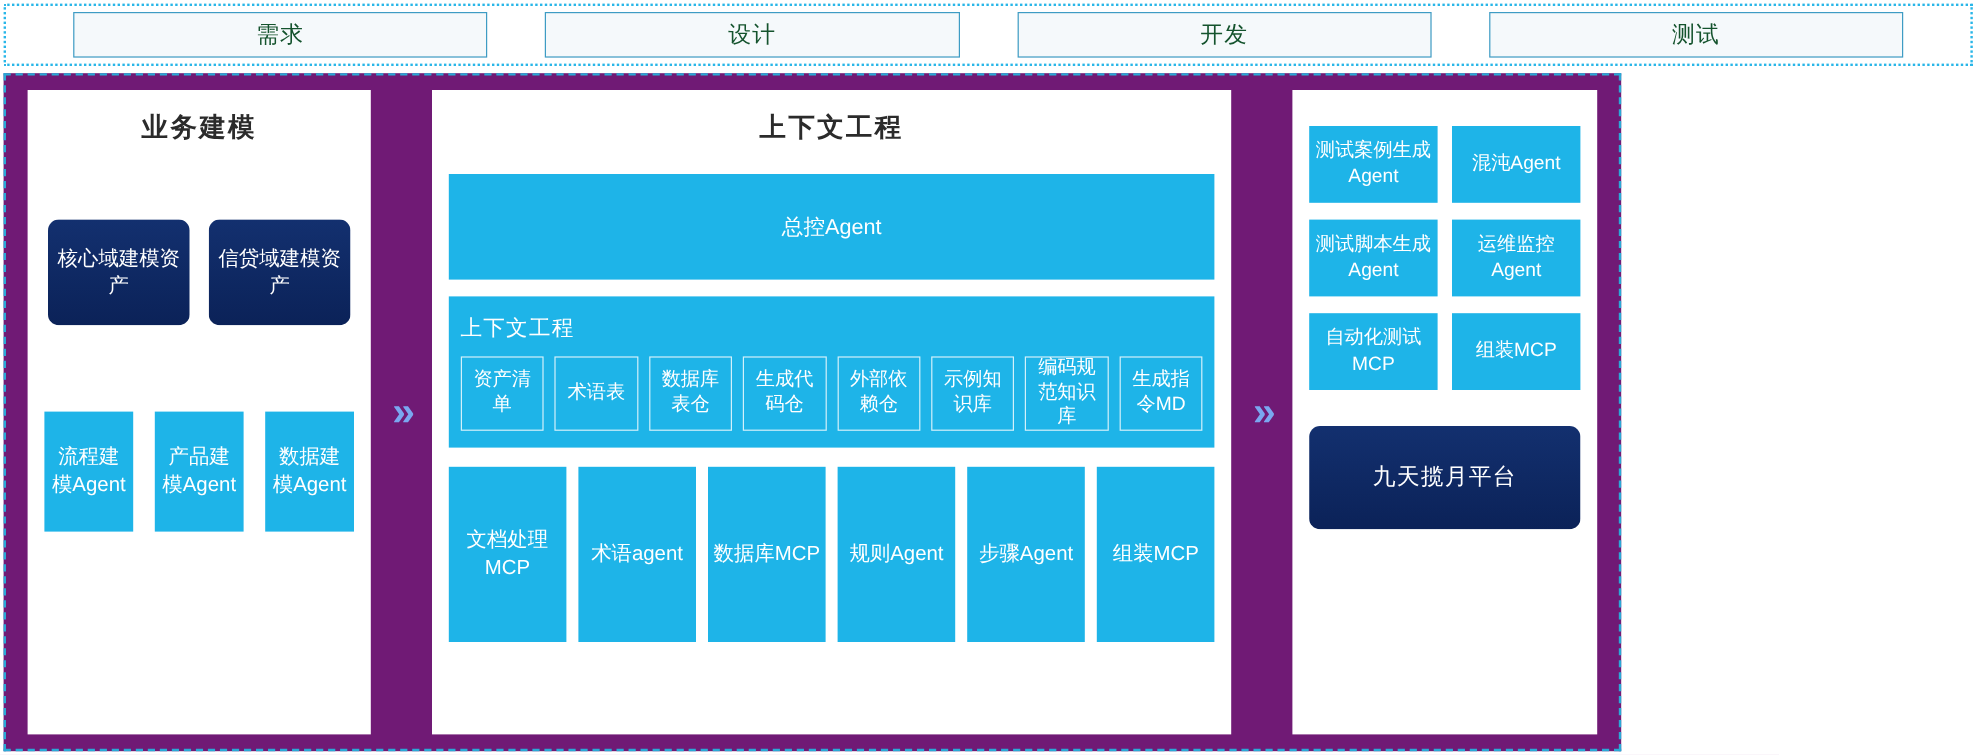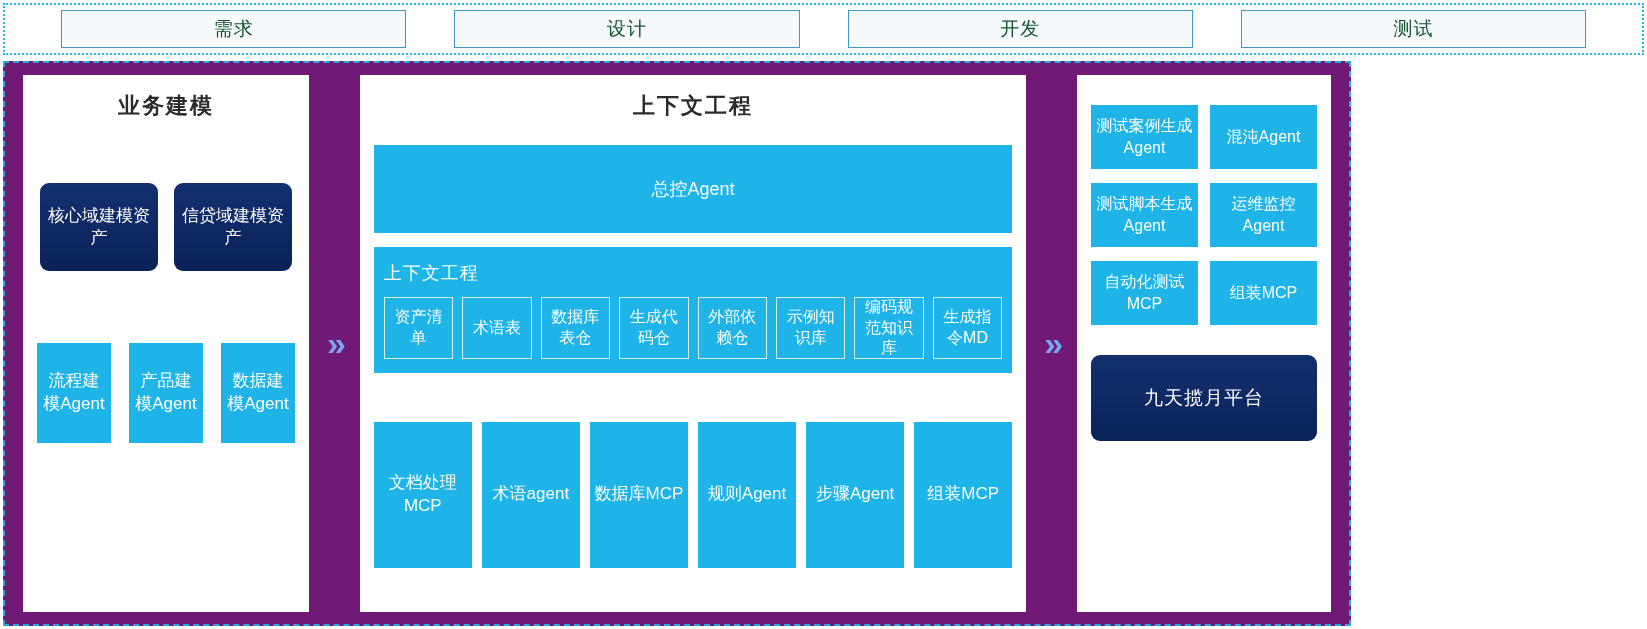--- a/index.html
+++ b/index.html
@@ -166,21 +166,20 @@
   .context-row .cyan-outline {
     flex: 1 1 0;
     height: 62px;
   }
   .tool-row {
     margin-top: 16px;
     display: flex;
     gap: 10px;
     justify-content: space-between;
     flex: 1 1 auto;
-    align-items: center;
   }
   .tool-row .cyan-box {
     flex: 1 1 0;
     height: 146px;
   }
 
   
   .right-grid {
     margin-top: 20px;
     display: grid;

